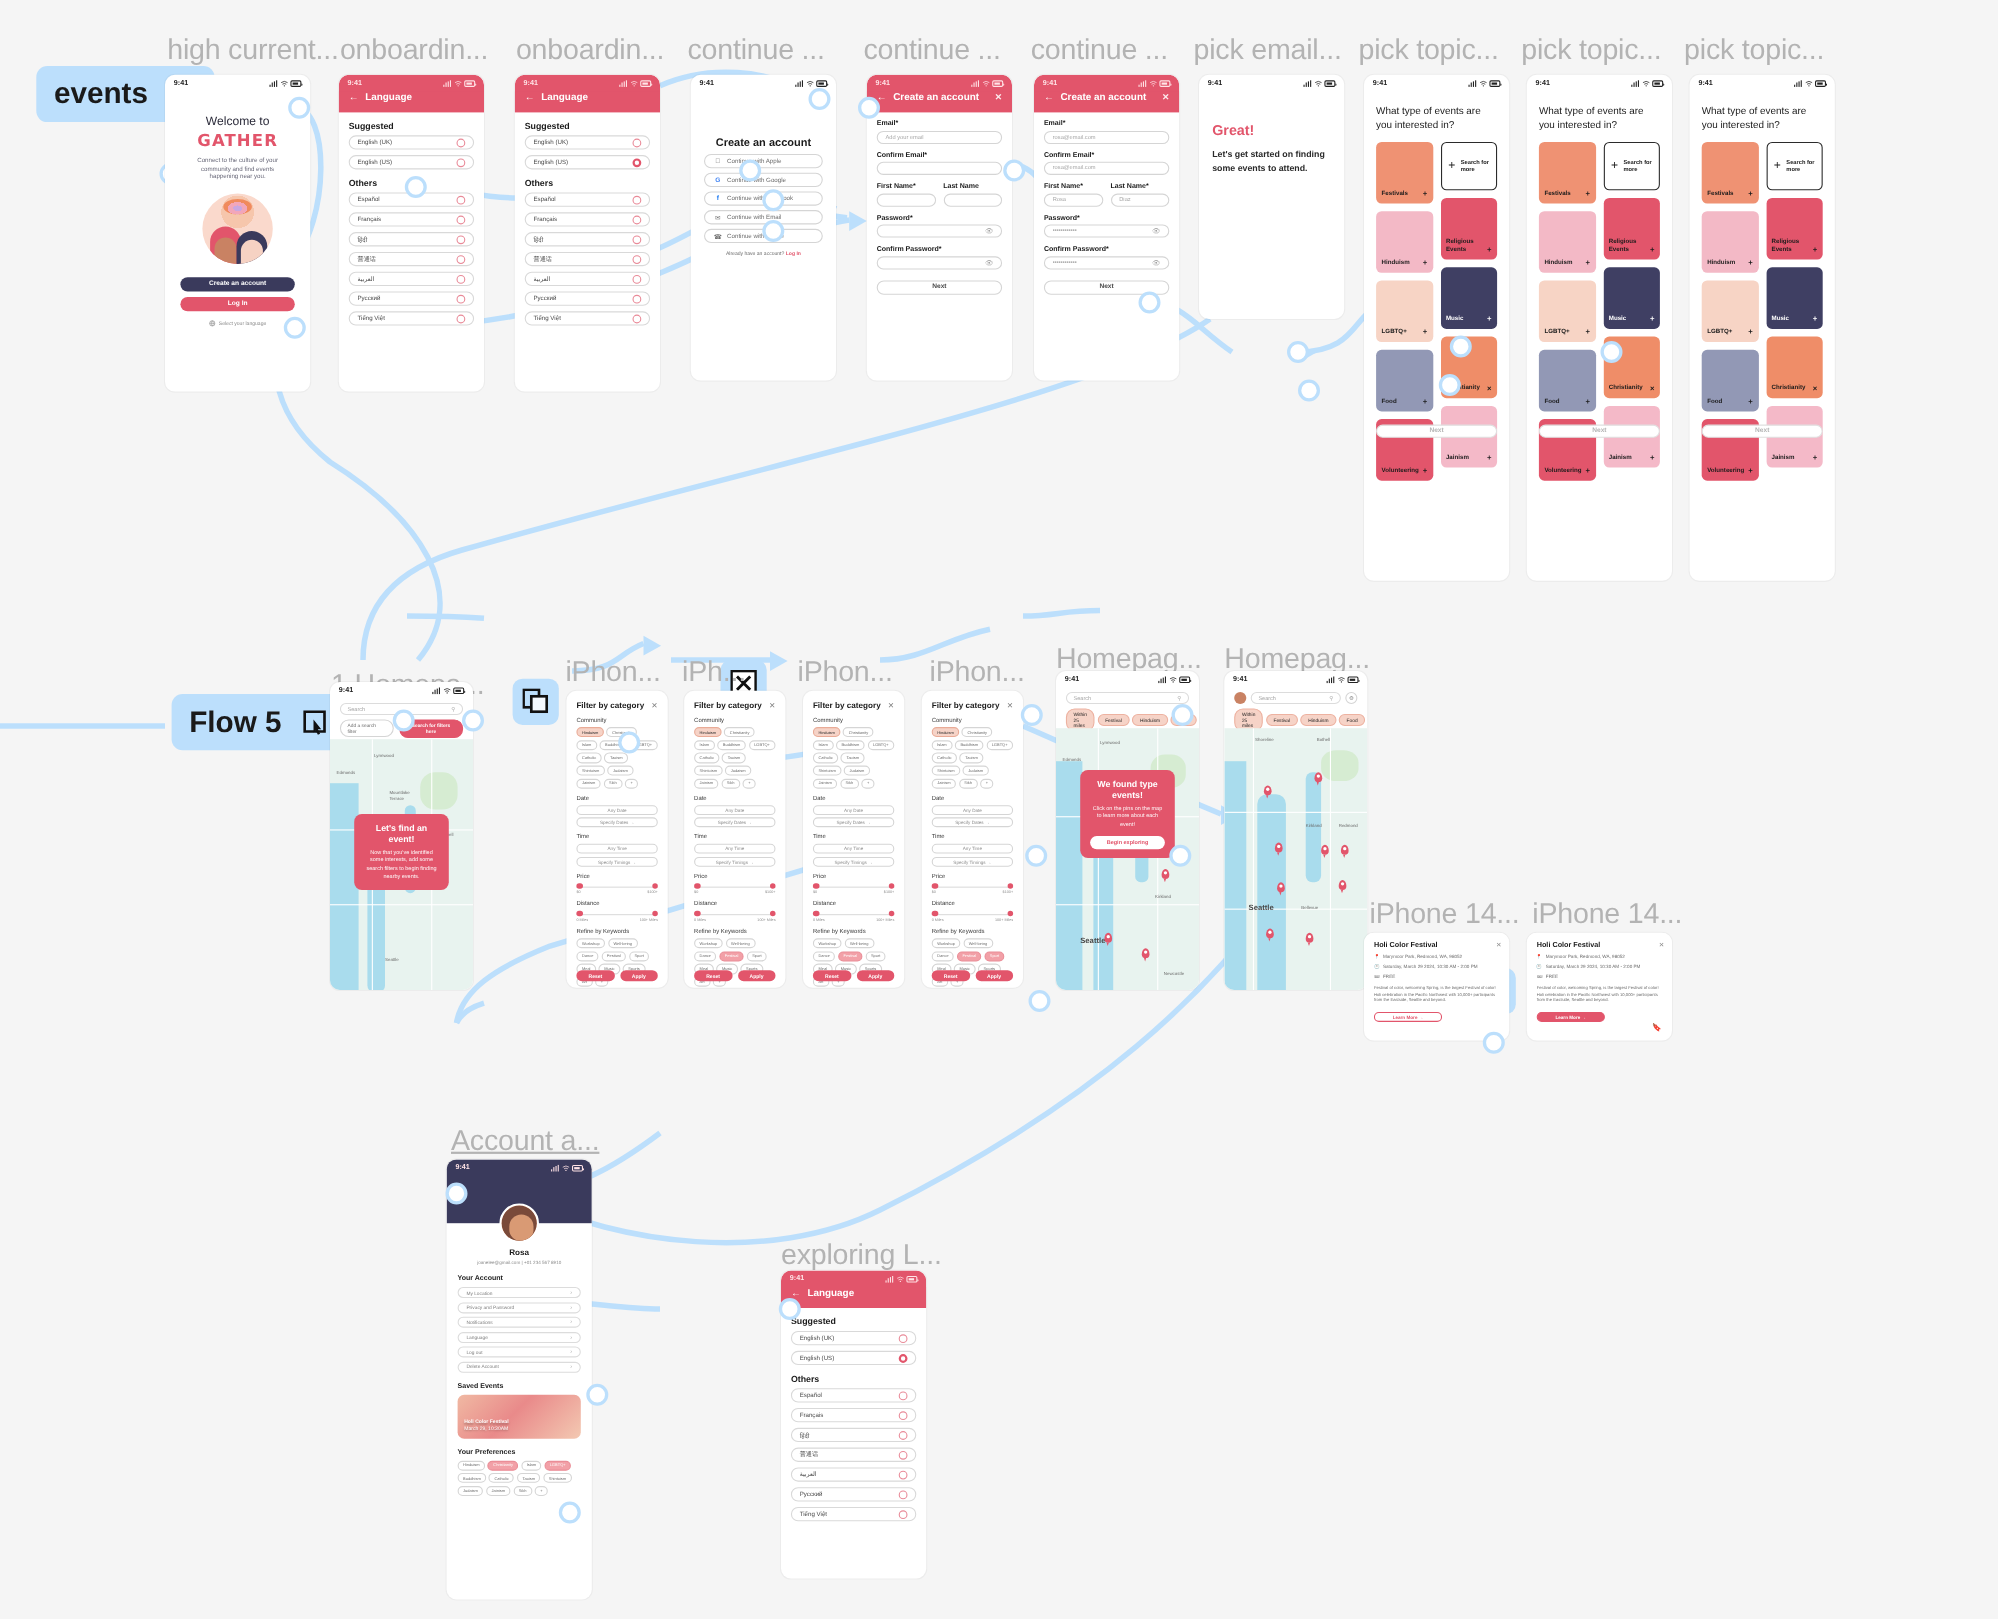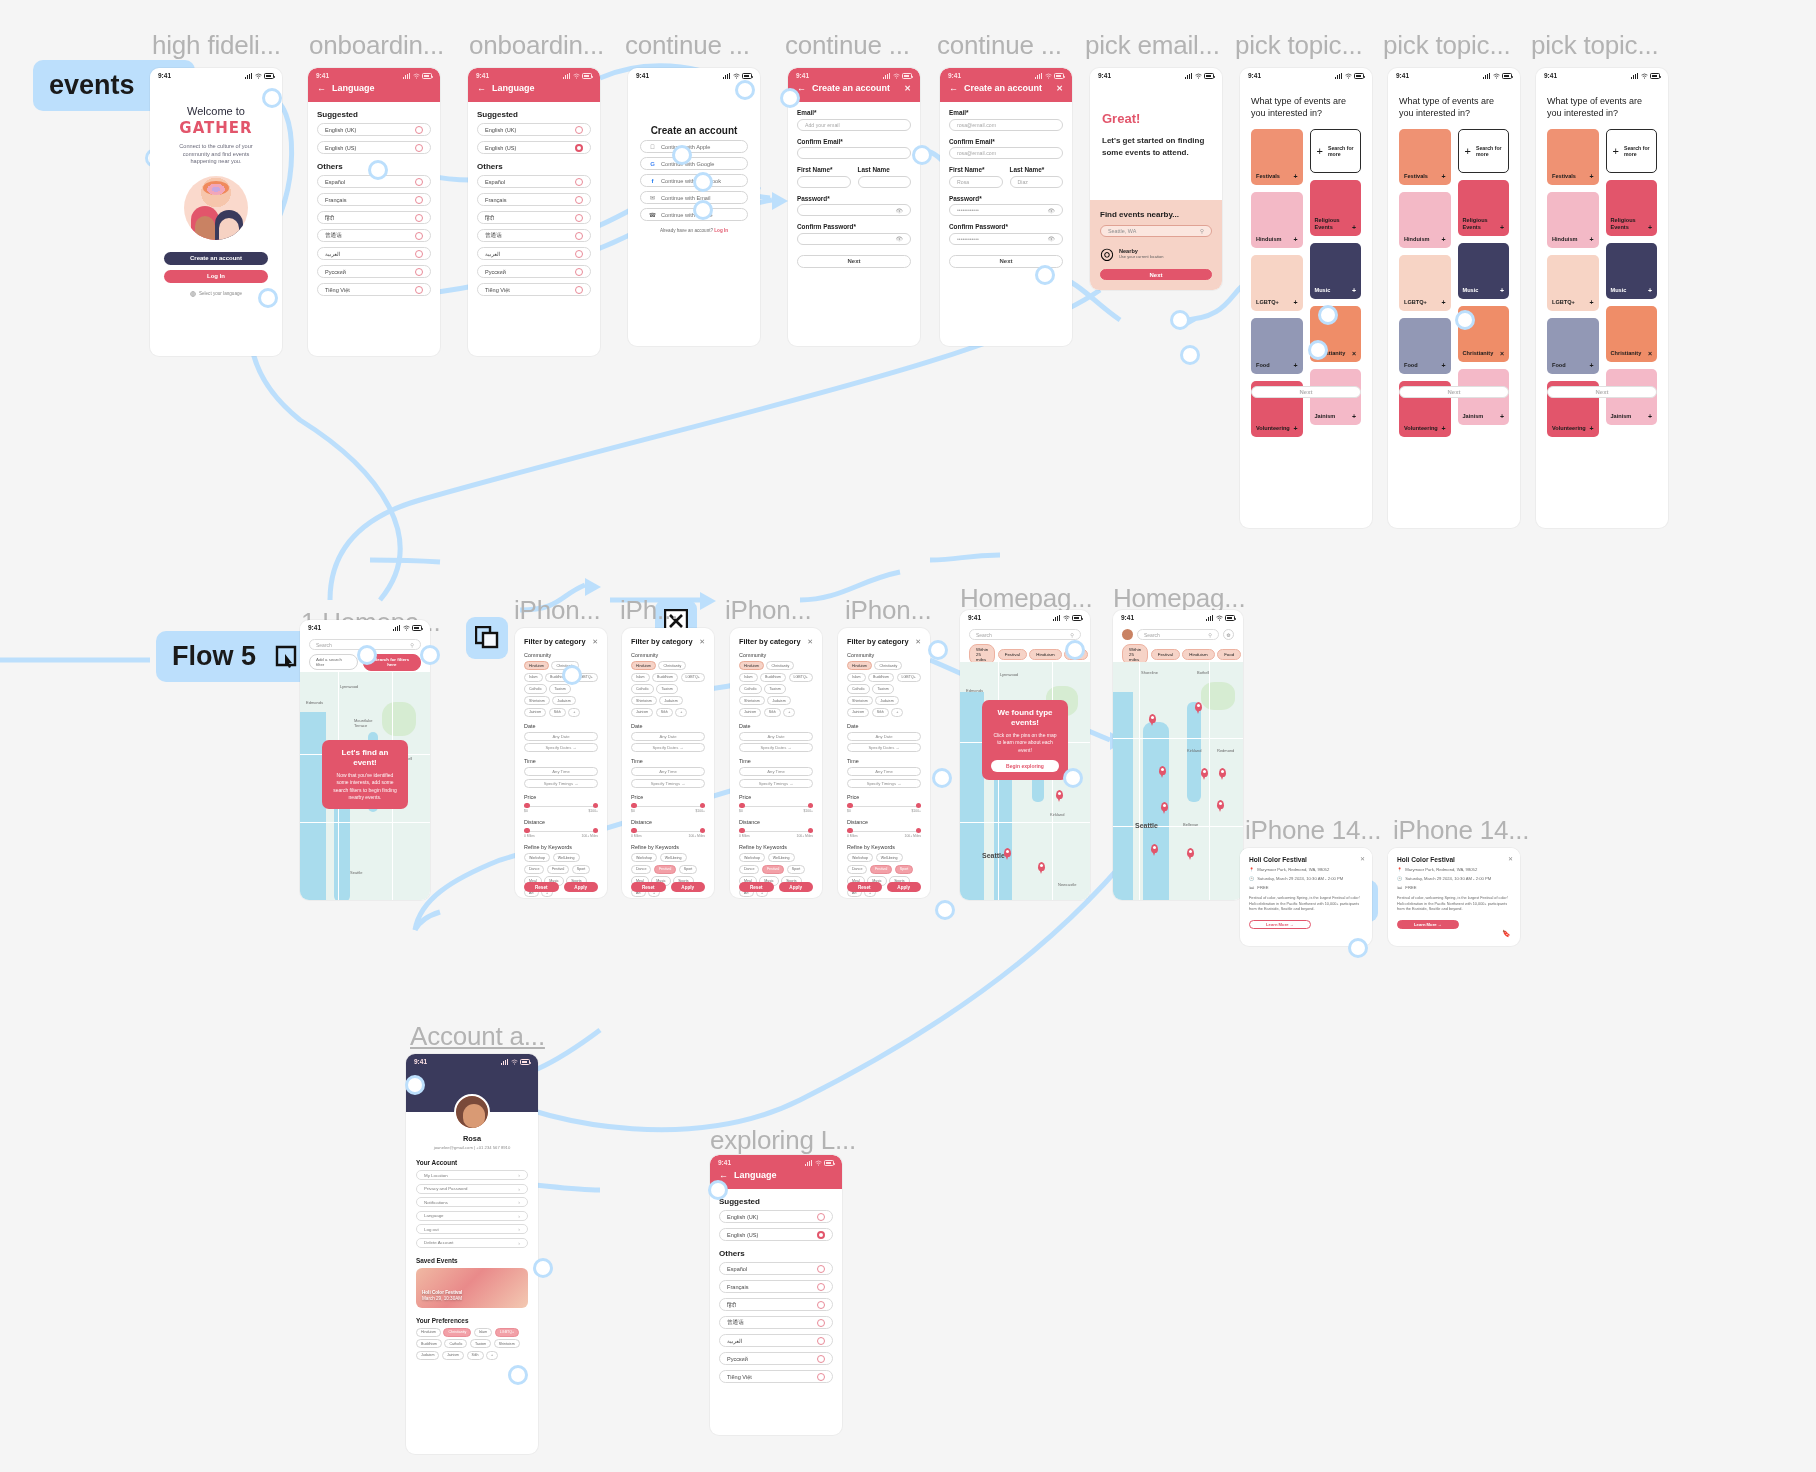--- a/index.html
+++ b/index.html
@@ -307,21 +307,21 @@
         <rect x="8" y="7" width="14" height="14" fill="#f5f9fe" stroke="#111" stroke-width="2.4"></rect>
       </svg>
   </div>
   <div class="tool-chip" style="left:1336px;top:880px;">
     <svg width="26" height="26" viewBox="0 0 26 26">
         <path d="M10 16 L16 10 M8 13 l-3 3 a4 4 0 0 0 6 6 l3-3 M18 13 l3-3 a4 4 0 0 0-6-6 l-3 3" fill="none" stroke="#111" stroke-width="2.4" stroke-linecap="round"></path>
       </svg>
   </div>
   <div class="node-dot" style="left:145px;top:148px;"></div>
 
-  <div class="frame-label" style="left:152px;top:30px;">high fideli...</div>
+  <div class="frame-label" style="left:152px;top:30px;">high current...</div>
   <div class="frame-label" style="left:309px;top:30px;">onboardin...</div>
   <div class="frame-label" style="left:469px;top:30px;">onboardin...</div>
   <div class="frame-label" style="left:625px;top:30px;">continue ...</div>
   <div class="frame-label" style="left:785px;top:30px;">continue ...</div>
   <div class="frame-label" style="left:937px;top:30px;">continue ...</div>
   <div class="frame-label" style="left:1085px;top:30px;">pick email...</div>
   <div class="frame-label" style="left:1235px;top:30px;">pick topic...</div>
   <div class="frame-label" style="left:1383px;top:30px;">pick topic...</div>
   <div class="frame-label" style="left:1531px;top:30px;">pick topic...</div>
 
@@ -670,35 +670,20 @@
       <svg class="wifi" viewBox="0 0 12 10">
             <path d="M1 3.5 A8 8 0 0 1 11 3.5" stroke="currentColor" fill="none" stroke-width="1.2"></path>
             <path d="M3 6 A5 5 0 0 1 9 6" stroke="currentColor" fill="none" stroke-width="1.2"></path>
             <circle cx="6" cy="8.4" r="1" fill="currentColor"></circle>
           </svg>
       <span class="batt"></span>
         </span>
     </div>
     <div class="great">Great!</div>
     <div class="great-sub">Let's get started on finding some events to attend.</div>
-    <div class="nearby-panel">
-      <h4>Find events nearby...</h4>
-      <div class="nearby-search">
-        <span>Seattle, WA</span>
-        <span class="mag">⚲</span>
-      </div>
-      <div class="nearby-cur">
-        <span>◎</span>
-        <span>
-            <span class="t1" style="display:block">Nearby</span>
-        <span class="t2" style="display:block">Use your current location</span>
-          </span>
-      </div>
-      <div class="btn-next solid" style="margin:6px 0 0;height:11px">Next</div>
-    </div>
   </div>
 
   <div class="phone" style="left:1240px;top:68px;width:132px;height:460px;">
     <div class="statusbar">
       <span>9:41</span>
       <span class="sb-icons">
           <span class="bars">
             <b></b>
             <b></b>
             <b></b>

